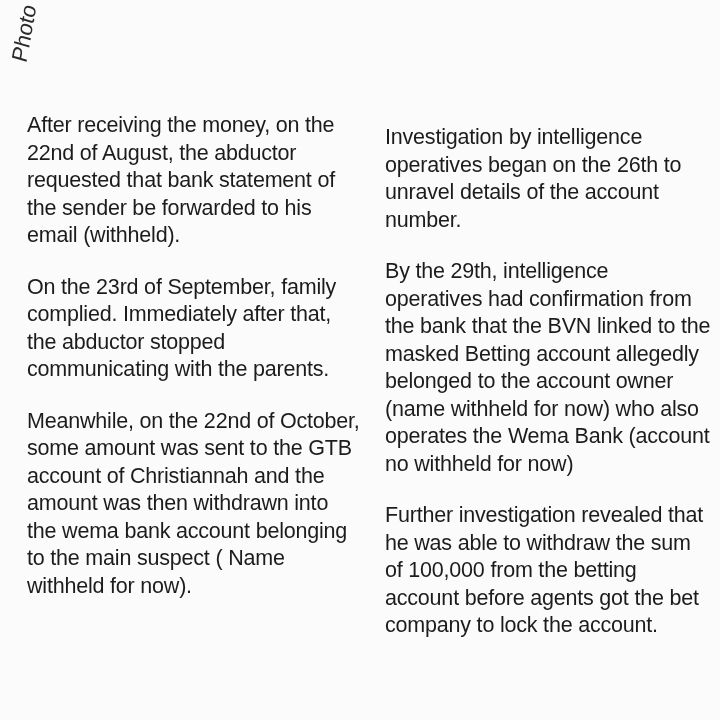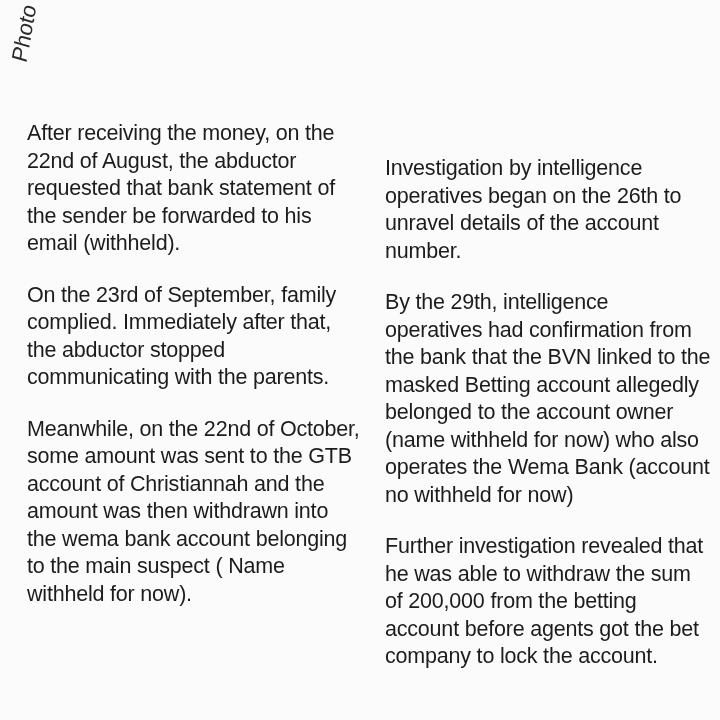--- a/index.html
+++ b/index.html
@@ -30,41 +30,41 @@
     position: absolute;
     font-size: 21.5px;
     line-height: 27.5px;
     letter-spacing: -0.2px;
   }
   .text-col p {
     margin: 0 0 24px 0;
   }
   .col-left {
     left: 27px;
-    top: 120px;
+    top: 112px;
     width: 336px;
   }
   .col-right {
     left: 385px;
-    top: 155px;
+    top: 124px;
     width: 326px;
   }
 </style>
 </head>
 <body>
 
 <div class="page">
 
   <span class="watermark">Photo</span>
 
   <div class="text-col col-left">
     <p>After receiving the money, on the 22nd of August, the abductor requested that bank statement of the sender be forwarded to his email (withheld).</p>
     <p>On the 23rd of September, family complied. Immediately after that, the abductor stopped communicating with the parents.</p>
     <p>Meanwhile, on the 22nd of October, some amount was sent to the GTB account of Christiannah and the amount was then withdrawn into the wema bank account belonging to the main suspect ( Name withheld for now).</p>
   </div>
 
   <div class="text-col col-right">
     <p>Investigation by intelligence operatives began on the 26th to unravel details of the account number.</p>
     <p>By the 29th, intelligence operatives had confirmation from the bank that the BVN linked to the masked Betting account allegedly belonged to the account owner (name withheld for now) who also operates the Wema Bank (account no withheld for now)</p>
-    <p>Further investigation revealed that he was able to withdraw the sum of 200,000 from the betting account before agents got the bet company to lock the account.</p>
+    <p>Further investigation revealed that he was able to withdraw the sum of 100,000 from the betting account before agents got the bet company to lock the account.</p>
   </div>
 
 </div>
 
 </body></html>

